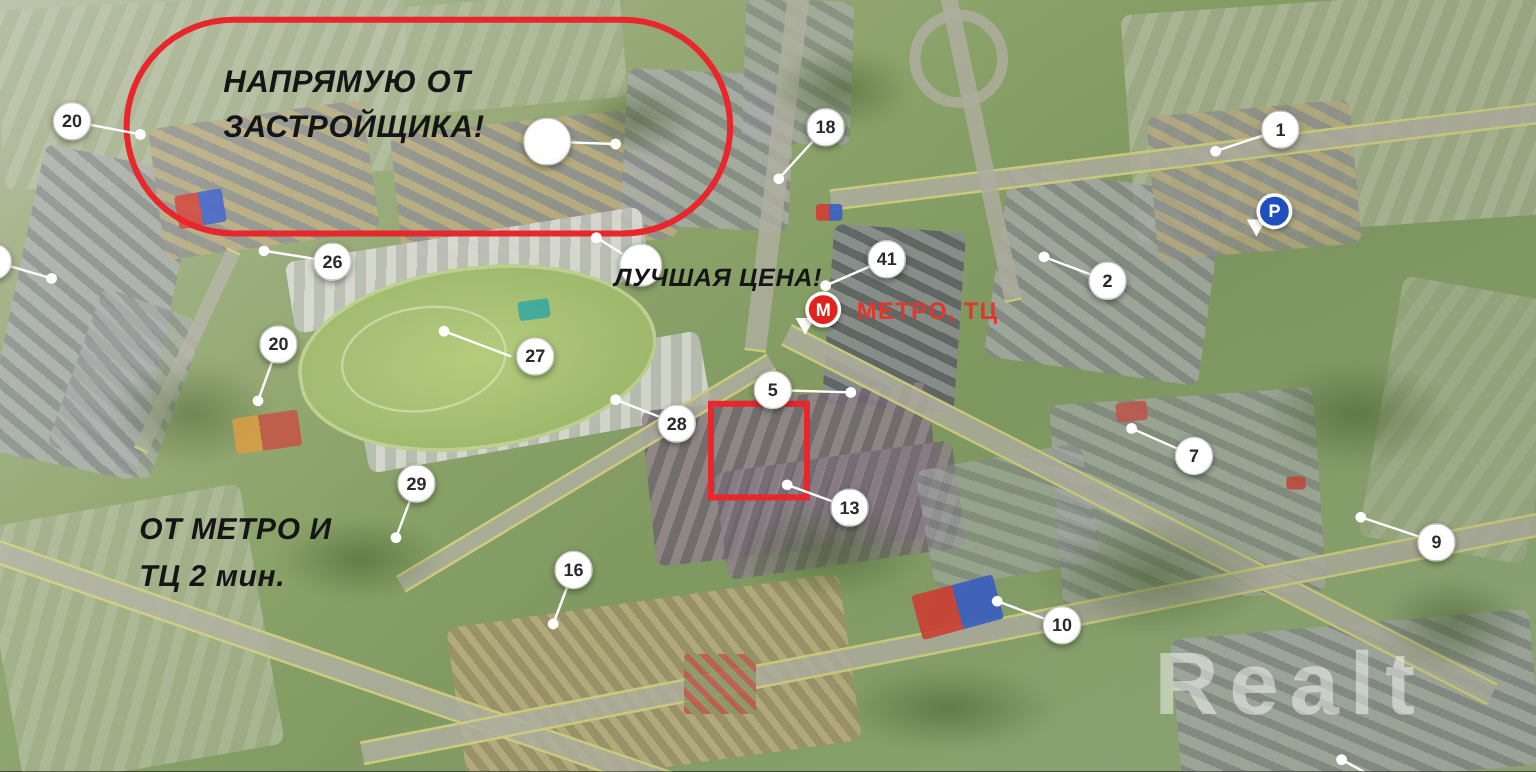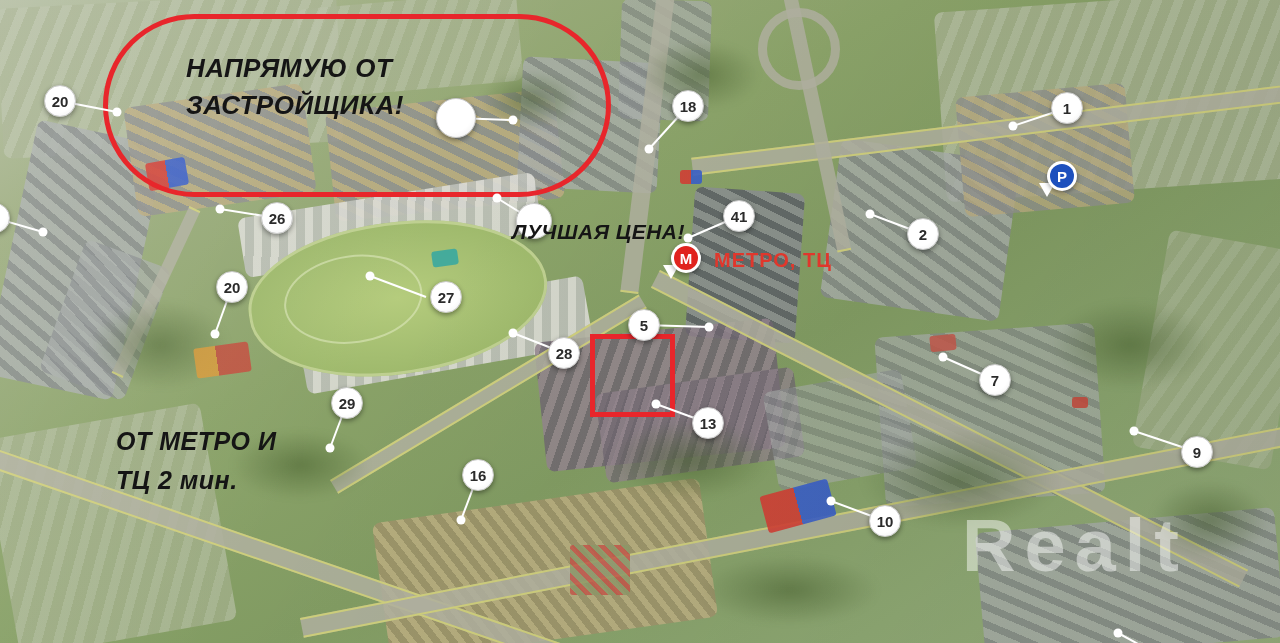--- a/index.html
+++ b/index.html
@@ -56,21 +56,21 @@
   .pin.parking .inner{background:var(--parking-blue,#1d50bd);font-size:15px;}
 
   .blacktext{position:absolute;z-index:50;color:#151515;font-weight:bold;font-style:italic;
     text-align:left;letter-spacing:.5px;}
   #banner-text{left:186px;top:50px;width:344px;font-size:26px;line-height:37px;}
   #best-price{left:505px;top:220px;width:180px;font-size:21px;text-align:right;}
   #metro-note{left:116px;top:422px;width:220px;font-size:25px;line-height:39px;}
   #metro-label{position:absolute;z-index:50;left:714px;top:249px;font-size:20px;font-weight:bold;
     color:var(--label-red,#e0372c);letter-spacing:1px;}
   #watermark{
-    position:absolute;z-index:60;left:962px;top:503px;
+    position:absolute;z-index:60;left:962px;top:527px;
     font-size:74px;font-weight:bold;letter-spacing:9px;
     color:rgba(255,255,255,.47);white-space:nowrap;pointer-events:none;
   }
 </style>
 </head>
 <body>
 
 <div id="map" style="--highlight: #e8262b; --metro-red: #e0231e; --label-red: #e0372c; --parking-blue: #1d50bd;">
 
   <div id="decor-layer">

